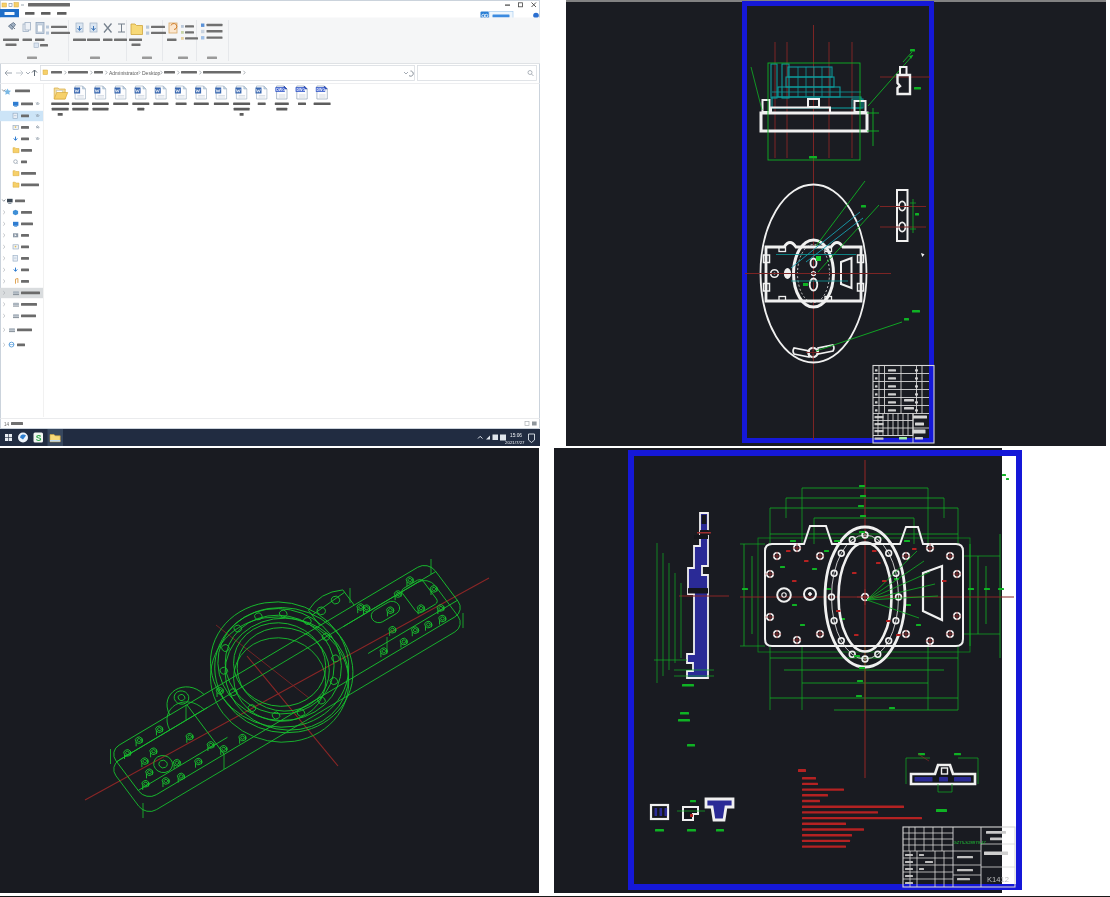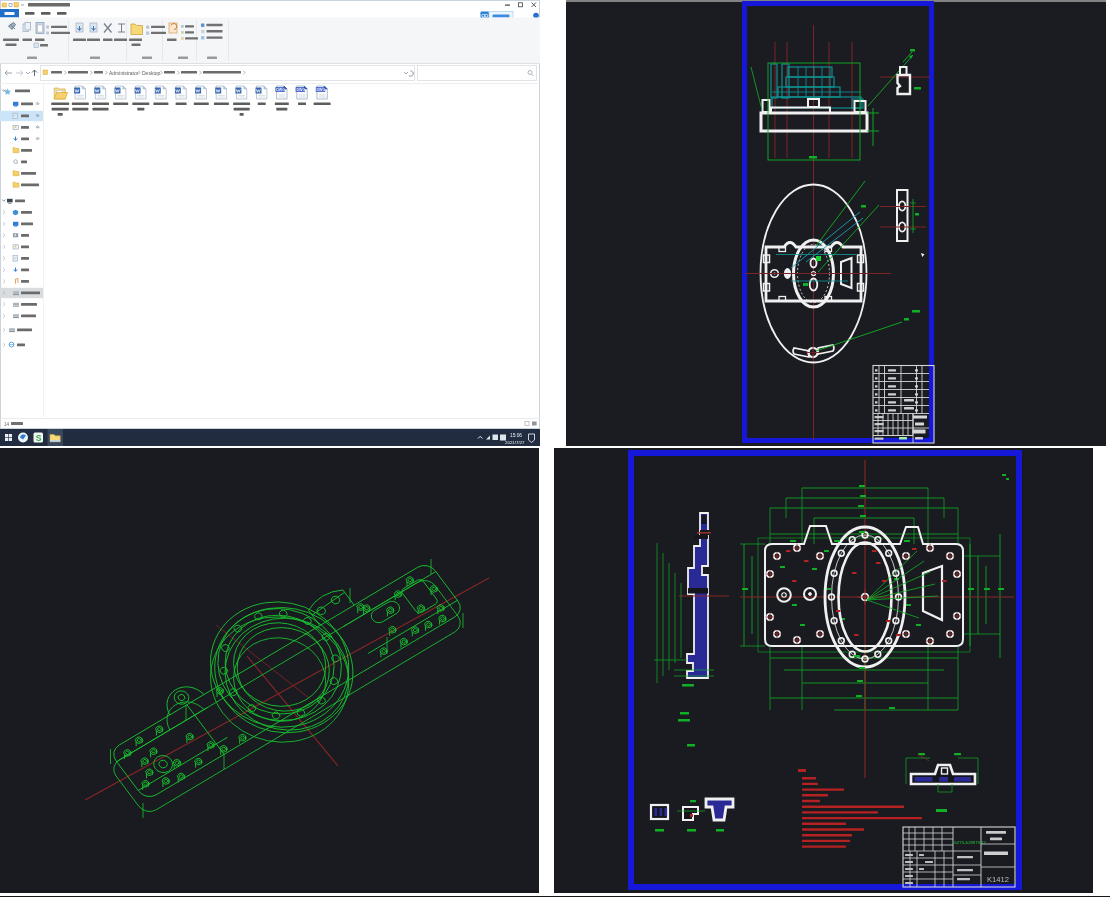--- a/index.html
+++ b/index.html
@@ -684,21 +684,21 @@
     <line x1="143.0" y1="355.0" x2="143.0" y2="370.0" stroke="#17c12e" stroke-width="0.8"></line>
     <line x1="431.0" y1="111.0" x2="431.0" y2="126.0" stroke="#17c12e" stroke-width="0.8"></line>
     <line x1="463.0" y1="165.0" x2="463.0" y2="180.0" stroke="#17c12e" stroke-width="0.8"></line>
     <line x1="186.0" y1="257.0" x2="186.0" y2="272.0" stroke="#17c12e" stroke-width="0.8"></line>
     <line x1="224.0" y1="306.0" x2="224.0" y2="321.0" stroke="#17c12e" stroke-width="0.8"></line>
     <line x1="350.0" y1="140.0" x2="350.0" y2="155.0" stroke="#17c12e" stroke-width="0.8"></line>
     <line x1="387.0" y1="189.0" x2="387.0" y2="204.0" stroke="#17c12e" stroke-width="0.8"></line>
   </svg>
 </div>
 
-<div class="abs" style="left:554px;top:448px;width:539px;height:445px;background:#191b21;">
+<div class="abs" style="left:554px;top:448px;width:448px;height:445px;background:#191b21;">
   <svg id="cad3" width="539" height="445" viewBox="0 0 539 445" style="position:absolute;left:0;top:0">
     <rect x="77" y="5" width="388" height="434" fill="none" stroke="#1518d8" stroke-width="6"></rect>
     <rect x="204" y="90" width="212" height="114" fill="none" stroke="#0a8a1c" stroke-width="0.8"></rect>
     <line x1="248" y1="40" x2="374" y2="40" stroke="#0fb224" stroke-width="0.8"></line>
     <line x1="232" y1="50" x2="390" y2="50" stroke="#0fb224" stroke-width="0.8"></line>
     <line x1="216" y1="60" x2="404" y2="60" stroke="#0fb224" stroke-width="0.8"></line>
     <line x1="260" y1="70" x2="360" y2="70" stroke="#0fb224" stroke-width="0.8"></line>
     <line x1="216" y1="86" x2="404" y2="86" stroke="#0fb224" stroke-width="0.8"></line>
     <line x1="248" y1="40" x2="248" y2="96" stroke="#0fb224" stroke-width="0.7"></line>
     <line x1="374" y1="40" x2="374" y2="96" stroke="#0fb224" stroke-width="0.7"></line>

